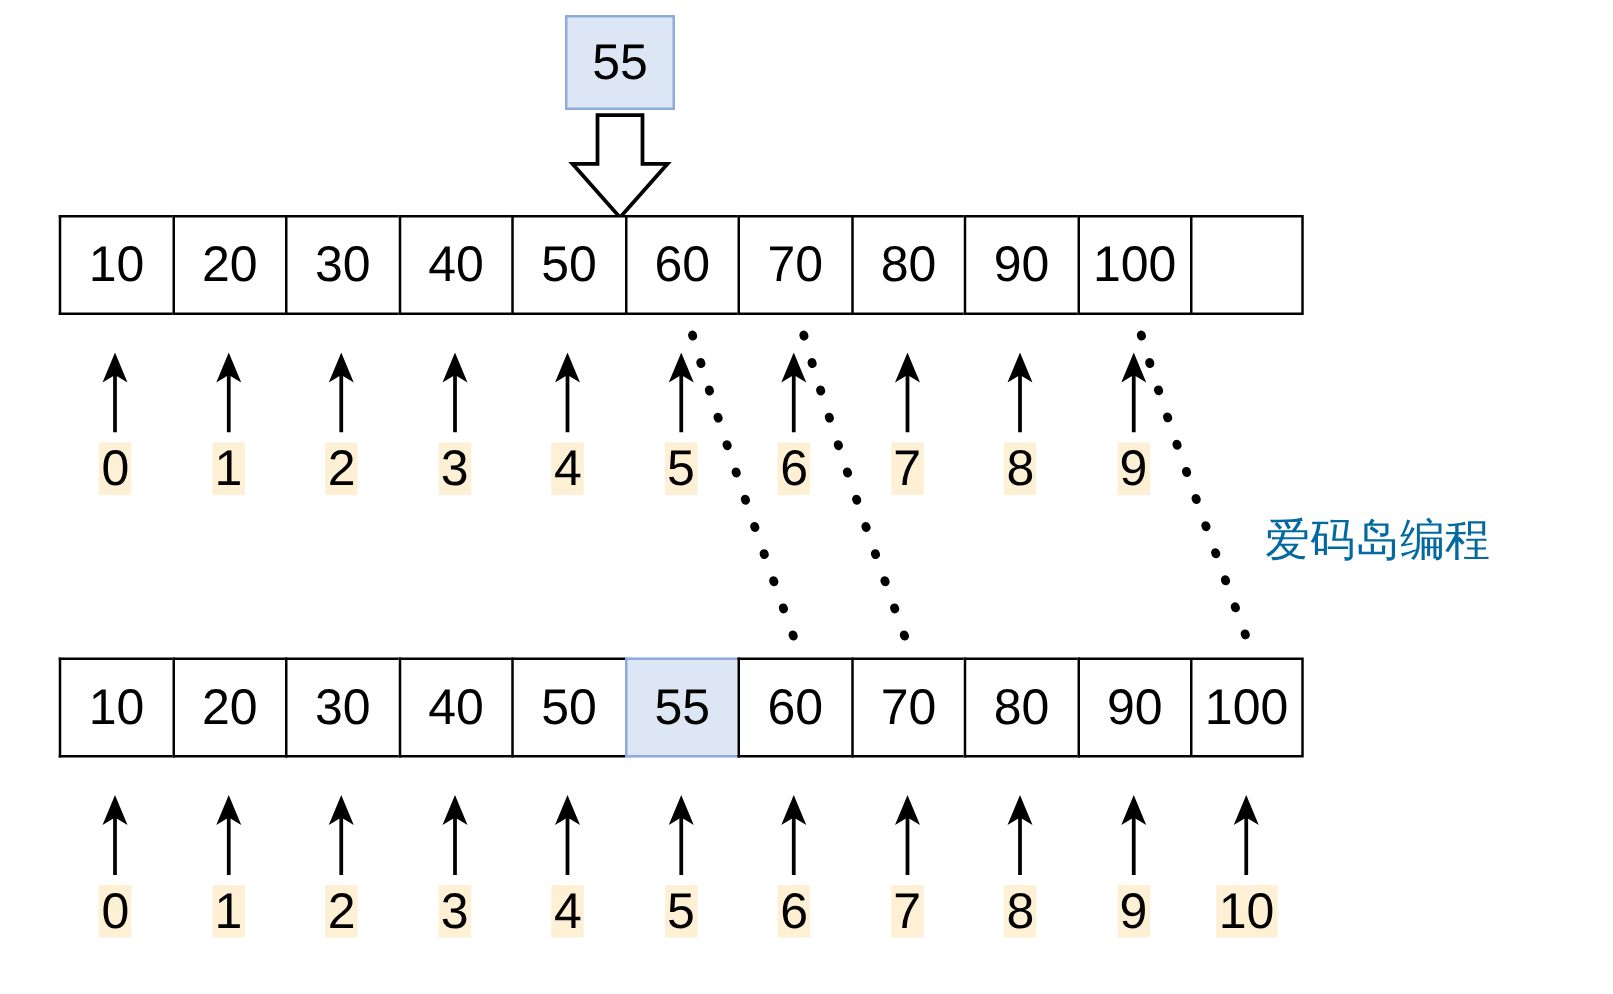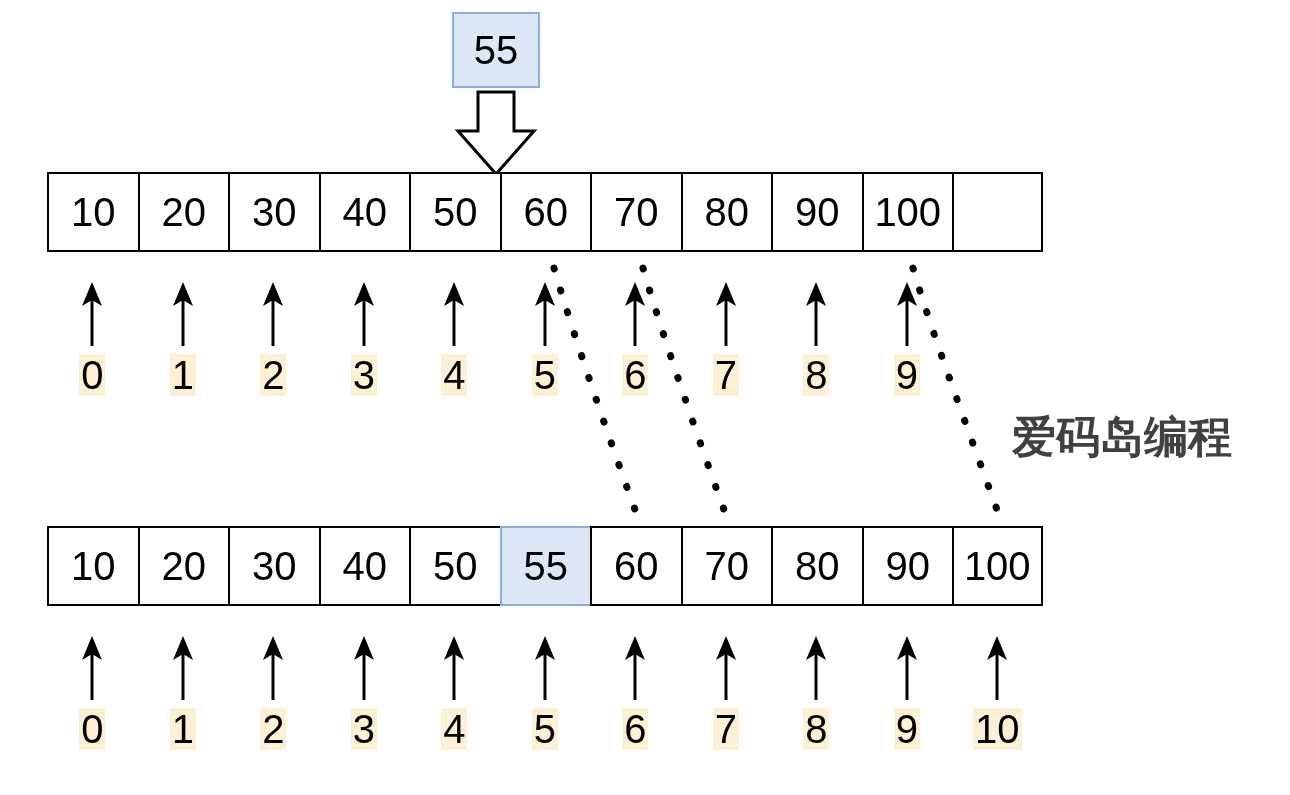--- a/index.html
+++ b/index.html
@@ -84,23 +84,23 @@
     color: #000000;
     line-height: 1.05;
     padding: 0 2px;
     white-space: nowrap;
   }
 
   
   .watermark {
     position: absolute;
     font-family: "DejaVu Serif", serif;
-    font-weight: 700;
-    font-size: 44px;
-    color: #404040;
+    font-weight: 400;
+    font-size: 36px;
+    color: #0369a1;
     white-space: nowrap;
     letter-spacing: 0px;
   }
 
   
   .overlay {
     position: absolute;
     left: 0;
     top: 0;
     pointer-events: none;

